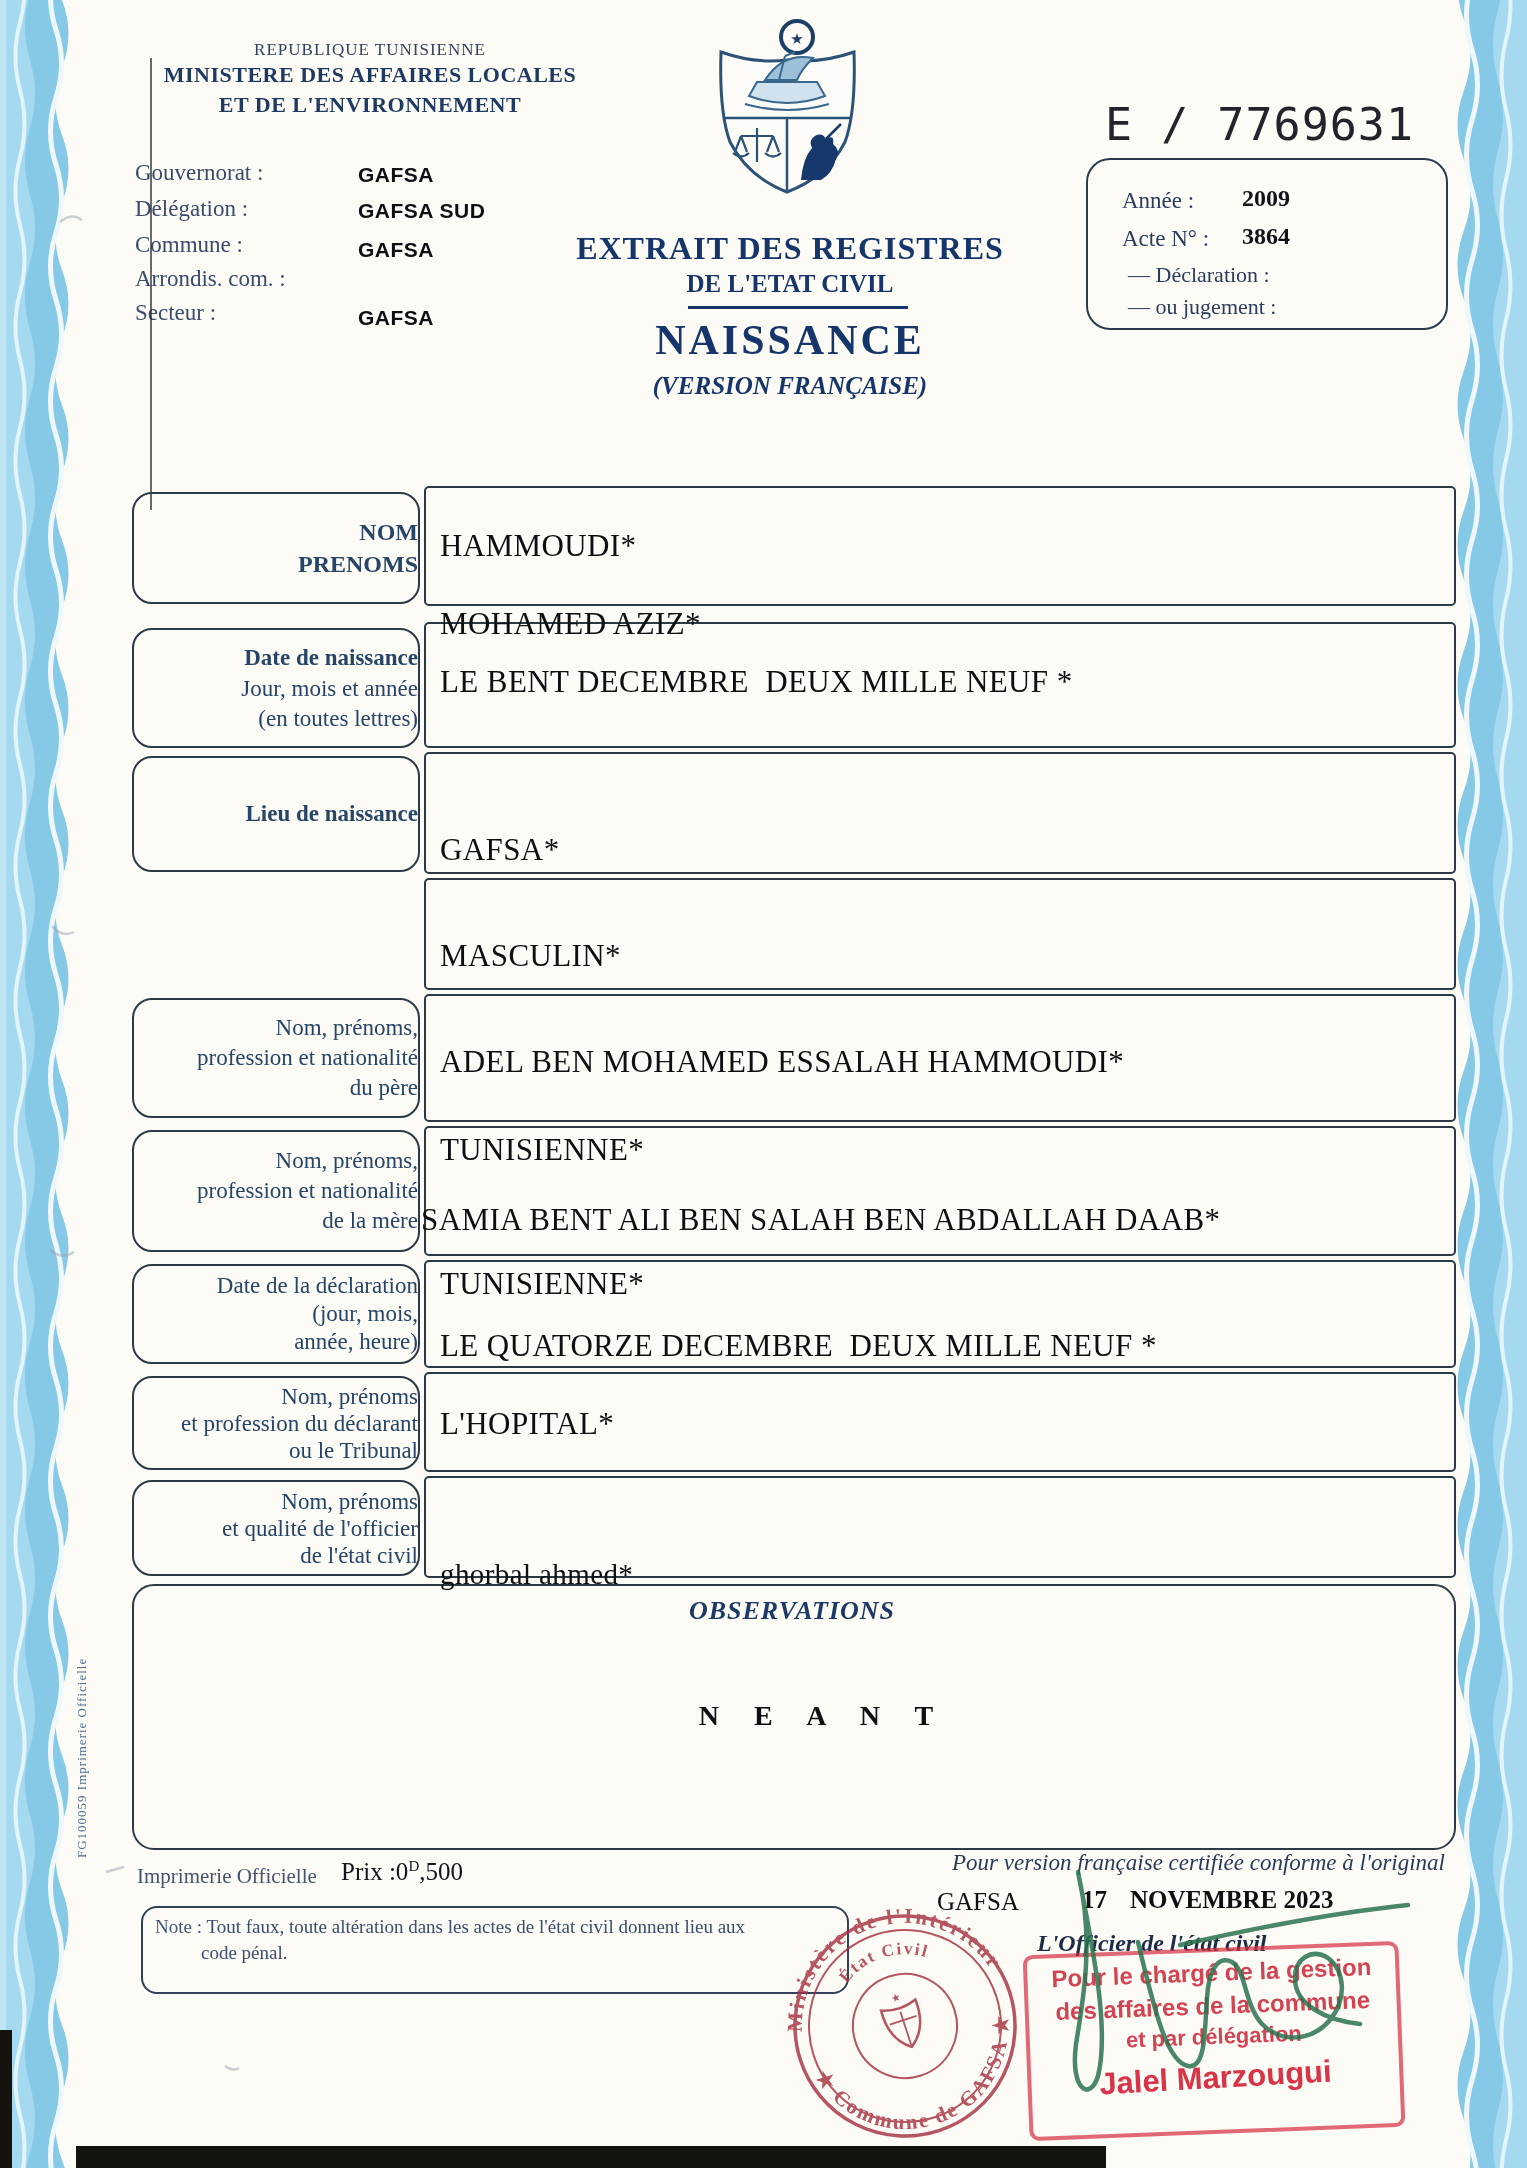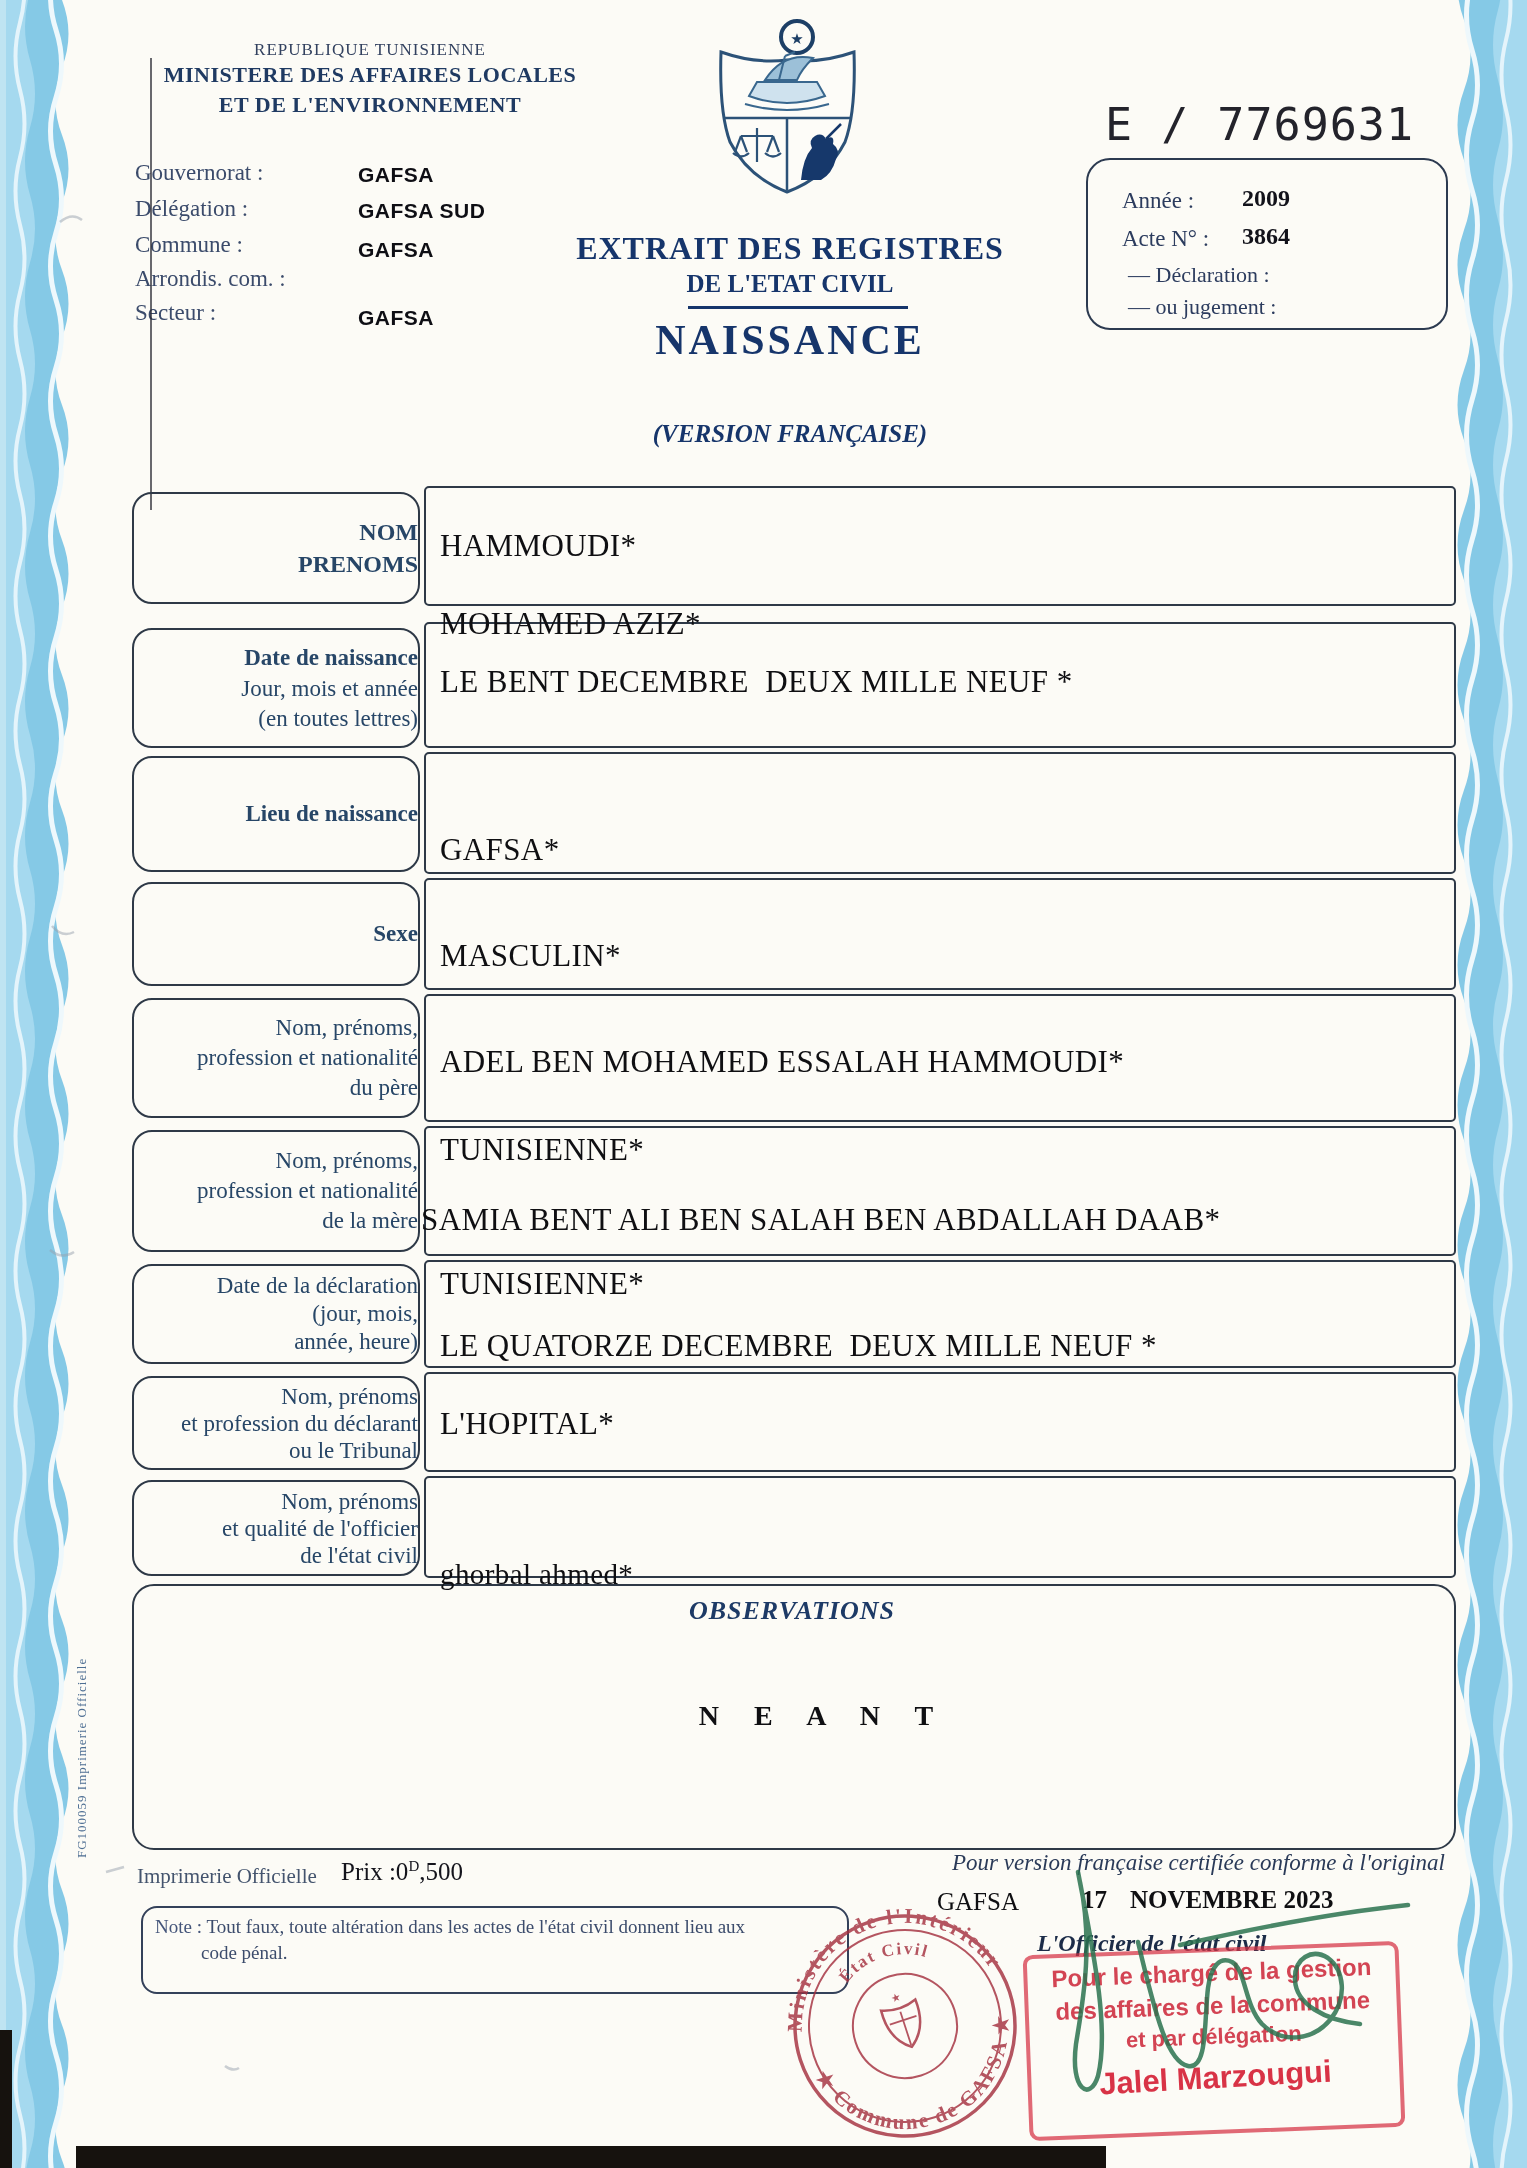--- a/index.html
+++ b/index.html
@@ -9,21 +9,21 @@
   .ctr{text-align:center;}
   
   .rep{font-size:17px;letter-spacing:1px;color:#32415f;}
   .min{font-size:22px;font-weight:bold;color:#1f3a62;letter-spacing:.5px;}
   .adminlbl{font-size:23px;color:#3b4b6b;text-align:right;}
   .adminval{font-family:"Liberation Sans",sans-serif;font-weight:bold;font-size:21px;color:#0e0e14;letter-spacing:.5px;}
   
   .t1{font-size:32px;font-weight:bold;color:#16356b;letter-spacing:1px;}
   .t2{font-size:25px;font-weight:bold;color:#16356b;}
   .t3{font-size:42px;font-weight:bold;color:#16356b;letter-spacing:3px;}
-  .t4{font-size:25px;font-style:italic;font-weight:600;color:#16356b;margin-top:48px;}
+  .t4{font-size:25px;font-style:italic;font-weight:600;color:#16356b;}
   .serial{font-family:"DejaVu Sans Mono",monospace;font-size:45px;color:#23232b;letter-spacing:1px;}
   .actebox{border:2.5px solid #2c3a50;border-radius:24px;}
   .actelbl{font-size:23px;color:#2c3c5e;}
   .acteval{font-size:24px;font-weight:bold;color:#12121a;}
   
   .lblbox{position:absolute;left:132px;width:284px;border:2.5px solid #2e3947;border-radius:20px;
           display:flex;flex-direction:column;justify-content:center;}
   .valbox{position:absolute;left:424px;width:1028px;border:2.5px solid #2e3947;border-radius:5px;}
   .lbl{width:100%;text-align:right;color:#274667;font-size:23px;line-height:30px;}
   .lbl.b{font-weight:bold;font-size:24px;line-height:32px;}
@@ -139,23 +139,20 @@
   </div>
   <div class="valbox" style="top:622px;height:122px;z-index:2"></div>
   <div class="val" style="left:440px;top:664px">LE BENT DECEMBRE  DEUX MILLE NEUF *</div>
 
   <div class="lblbox" style="top:756px;height:112px;z-index:2">
     <div class="lbl b" style="font-size:23px">Lieu de naissance</div>
   </div>
   <div class="valbox" style="top:752px;height:118px;z-index:2"></div>
   <div class="val" style="left:440px;top:832px">GAFSA*</div>
 
-  <div class="lblbox" style="top:882px;height:100px;z-index:2">
-    <div class="lbl b" style="font-size:23px">Sexe</div>
-  </div>
   <div class="valbox" style="top:878px;height:108px;z-index:2"></div>
   <div class="val" style="left:440px;top:938px">MASCULIN*</div>
 
   <div class="lblbox" style="top:998px;height:116px;z-index:2">
     <div class="lbl">Nom, prénoms,</div>
     <div class="lbl">profession et nationalité</div>
     <div class="lbl">du père</div>
   </div>
   <div class="valbox" style="top:994px;height:124px;z-index:2"></div>
   <div class="val" style="left:440px;top:1044px">ADEL BEN MOHAMED ESSALAH HAMMOUDI*</div>

